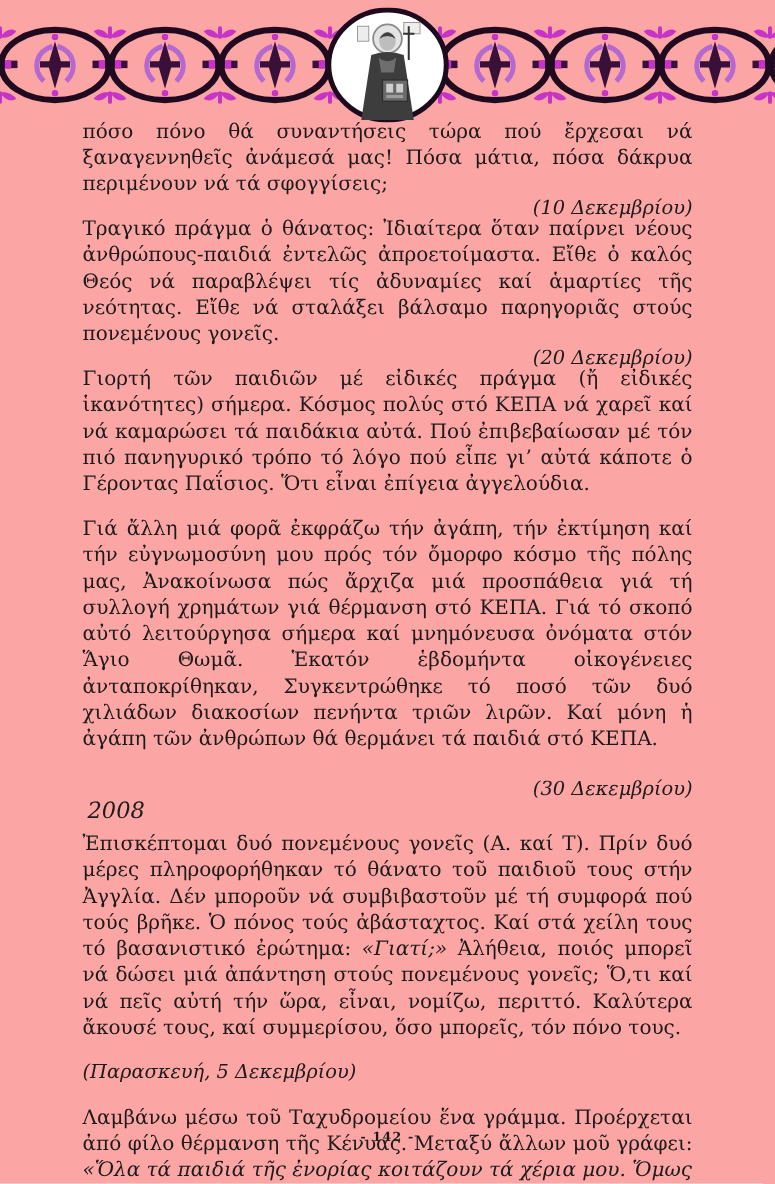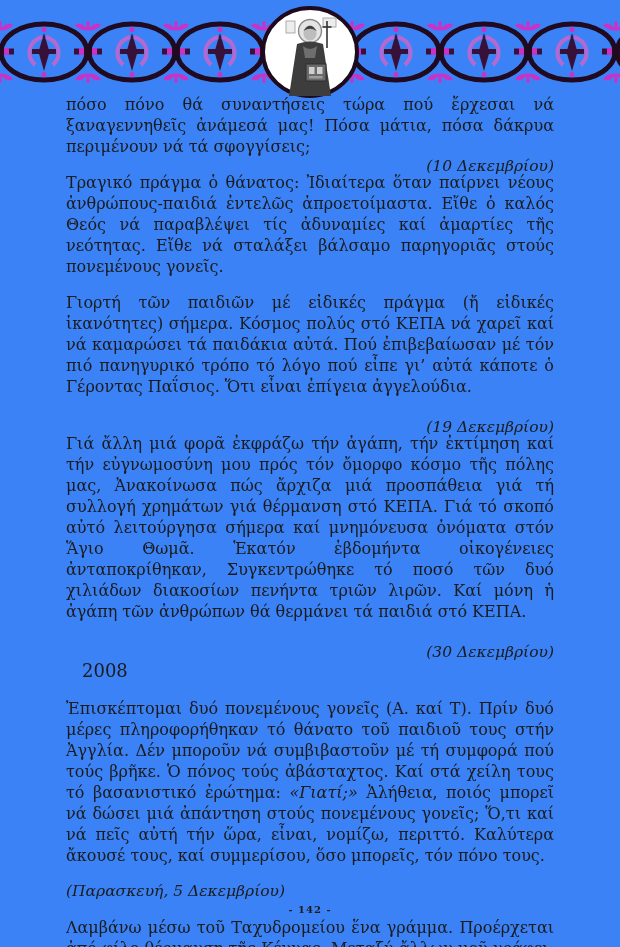--- a/index.html
+++ b/index.html
@@ -1,20 +1,20 @@
 <!DOCTYPE html>
 <html><head>
 <meta charset="utf-8">
 <style>
   html, body { margin: 0; padding: 0; background: #ffffff; }
   .page {
     position: relative;
     width: 620px;
     height: 947px;
-    background: #3b82f6;
+    background: #fca5a5;
     font-family: "DejaVu Serif", "Liberation Serif", serif;
     color: #1b1b1b;
     overflow: hidden;
   }
   .ornament-header {
     position: absolute;
     top: 6px;
     left: 0;
     width: 620px;
     height: 92px;
@@ -43,21 +43,22 @@
     text-align: left;
     font-style: italic;
     font-size: 15.5px;
     line-height: 21px;
     margin: 0 0 15px 0;
   }
   .year-heading {
     font-size: 18px;
     font-weight: 400;
     line-height: 23px;
-    margin: 16px;
+    margin: 4px;
+    font-style: italic;
   }
   .italic-quote { font-style: italic; margin-top: 41px; }
   .page-footer {
     position: absolute;
     bottom: 30px;
     left: 0;
     width: 620px;
     text-align: center;
   }
   .page-number {
@@ -141,23 +142,23 @@
         <rect x="317" y="61" width="5.5" height="7" fill="#cfcfcf"></rect>
         <rect x="309" y="70" width="13.5" height="2.5" fill="#9c9c9c"></rect>
       </g>
     </svg>
   </div>
 
   <main class="text-body">
 
     <p class="para"><span>πόσο πόνο θά συναντήσεις τώρα πού ἔρχεσαι νά ξαναγεννηθεῖς ἀνάμεσά μας! Πόσα μάτια, πόσα δάκρυα περιμένουν νά τά σφογγίσεις;</span><span class="entry-date">(10 Δεκεμβρίου)</span></p>
 
-    <p class="para"><span>Τραγικό πράγμα ὁ θάνατος: Ἰδιαίτερα ὅταν παίρνει νέους ἀνθρώπους-παιδιά ἐντελῶς ἀπροετοίμαστα. Εἴθε ὁ καλός Θεός νά παραβλέψει τίς ἀδυναμίες καί ἁμαρτίες τῆς νεότητας. Εἴθε νά σταλάξει βάλσαμο παρηγοριᾶς στούς πονεμένους γονεῖς.</span></p>
+    <p class="para"><span>Τραγικό πράγμα ὁ θάνατος: Ἰδιαίτερα ὅταν παίρνει νέους ἀνθρώπους-παιδιά ἐντελῶς ἀπροετοίμαστα. Εἴθε ὁ καλός Θεός νά παραβλέψει τίς ἀδυναμίες καί ἁμαρτίες τῆς νεότητας. Εἴθε νά σταλάξει βάλσαμο παρηγοριᾶς στούς πονεμένους γονεῖς.</span><span class="entry-date">(20 Δεκεμβρίου)</span></p>
 
-    <p class="para"><span>Γιορτή τῶν παιδιῶν μέ εἰδικές πράγμα (ἤ εἰδικές ἱκανότητες) σήμερα. Κόσμος πολύς στό ΚΕΠΑ νά χαρεῖ καί νά καμαρώσει τά παιδάκια αὐτά. Πού ἐπιβεβαίωσαν μέ τόν πιό πανηγυρικό τρόπο τό λόγο πού εἶπε γι’ αὐτά κάποτε ὁ Γέροντας Παΐσιος. Ὅτι εἶναι ἐπίγεια ἀγγελούδια.</span><span class="entry-date">(19 Δεκεμβρίου)</span></p>
+    <p class="para"><span>Γιορτή τῶν παιδιῶν μέ εἰδικές πράγμα (ἤ εἰδικές ἱκανότητες) σήμερα. Κόσμος πολύς στό ΚΕΠΑ νά χαρεῖ καί νά καμαρώσει τά παιδάκια αὐτά. Πού ἐπιβεβαίωσαν μέ τόν πιό πανηγυρικό τρόπο τό λόγο πού εἶπε γι’ αὐτά κάποτε ὁ Γέροντας Παΐσιος. Ὅτι εἶναι ἐπίγεια ἀγγελούδια.</span></p>
 
     <p class="para"><span>Γιά ἄλλη μιά φορᾶ ἐκφράζω τήν ἀγάπη, τήν ἐκτίμηση καί τήν εὐγνωμοσύνη μου πρός τόν ὄμορφο κόσμο τῆς πόλης μας, Ἀνακοίνωσα πώς ἄρχιζα μιά προσπάθεια γιά τή συλλογή χρημάτων γιά θέρμανση στό ΚΕΠΑ. Γιά τό σκοπό αὐτό λειτούργησα σήμερα καί μνημόνευσα ὀνόματα στόν Ἅγιο Θωμᾶ. Ἑκατόν ἑβδομήντα οἰκογένειες ἀνταποκρίθηκαν, Συγκεντρώθηκε τό ποσό τῶν δυό χιλιάδων διακοσίων πενήντα τριῶν λιρῶν. Καί μόνη ἡ ἀγάπη τῶν ἀνθρώπων θά θερμάνει τά παιδιά στό ΚΕΠΑ.</span><span class="entry-date">(30 Δεκεμβρίου)</span></p>
 
     <h2 class="year-heading">2008</h2>
 
     <p class="para"><span>Ἐπισκέπτομαι δυό πονεμένους γονεῖς (Α. καί Τ). Πρίν δυό μέρες πληροφορήθηκαν τό θάνατο τοῦ παιδιοῦ τους στήν Ἀγγλία. Δέν μποροῦν νά συμβιβαστοῦν μέ τή συμφορά πού τούς βρῆκε. Ὁ πόνος τούς ἀβάσταχτος. Καί στά χείλη τους τό βασανιστικό ἐρώτημα: </span><span class="italic-quote">«Γιατί;»</span><span> Ἀλήθεια, ποιός μπορεῖ νά δώσει μιά ἀπάντηση στούς πονεμένους γονεῖς; Ὅ,τι καί νά πεῖς αὐτή τήν ὥρα, εἶναι, νομίζω, περιττό. Καλύτερα ἄκουσέ τους, καί συμμερίσου, ὅσο μπορεῖς, τόν πόνο τους.</span></p>
 
     <div class="date-line">(Παρασκευή, 5 Δεκεμβρίου)</div>
 
     <p class="para"><span>Λαμβάνω μέσω τοῦ Ταχυδρομείου ἕνα γράμμα. Προέρχεται ἀπό φίλο θέρμανση τῆς Κένυας. Μεταξύ ἄλλων μοῦ γράφει: </span><span class="italic-quote">«Ὅλα τά παιδιά τῆς ἐνορίας κοιτάζουν τά χέρια μου. Ὅμως</span></p>

